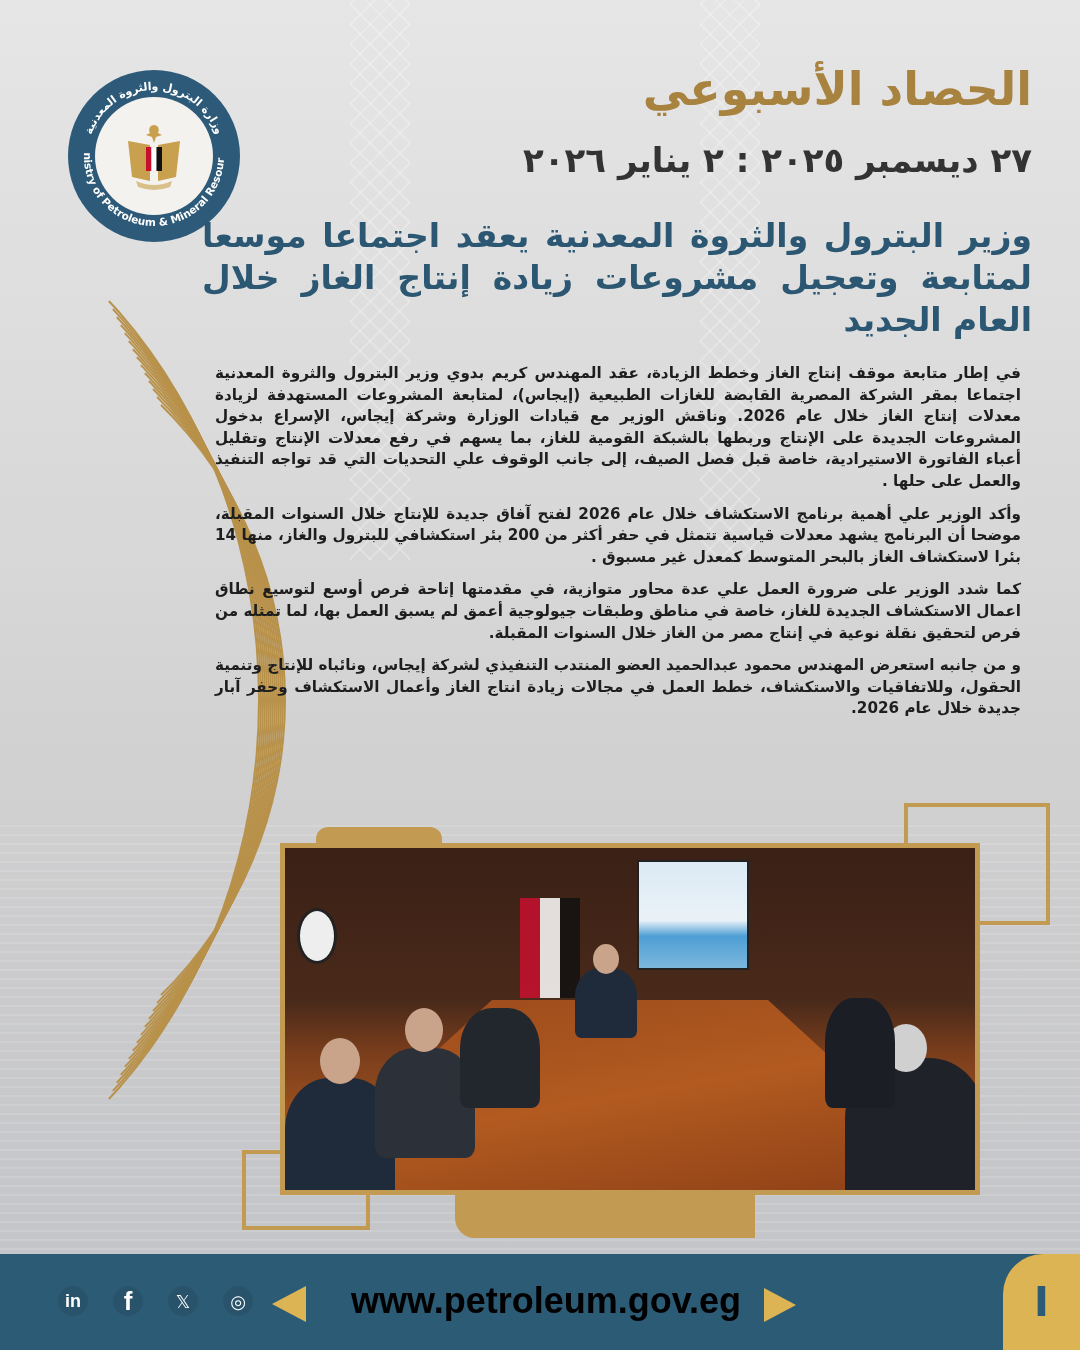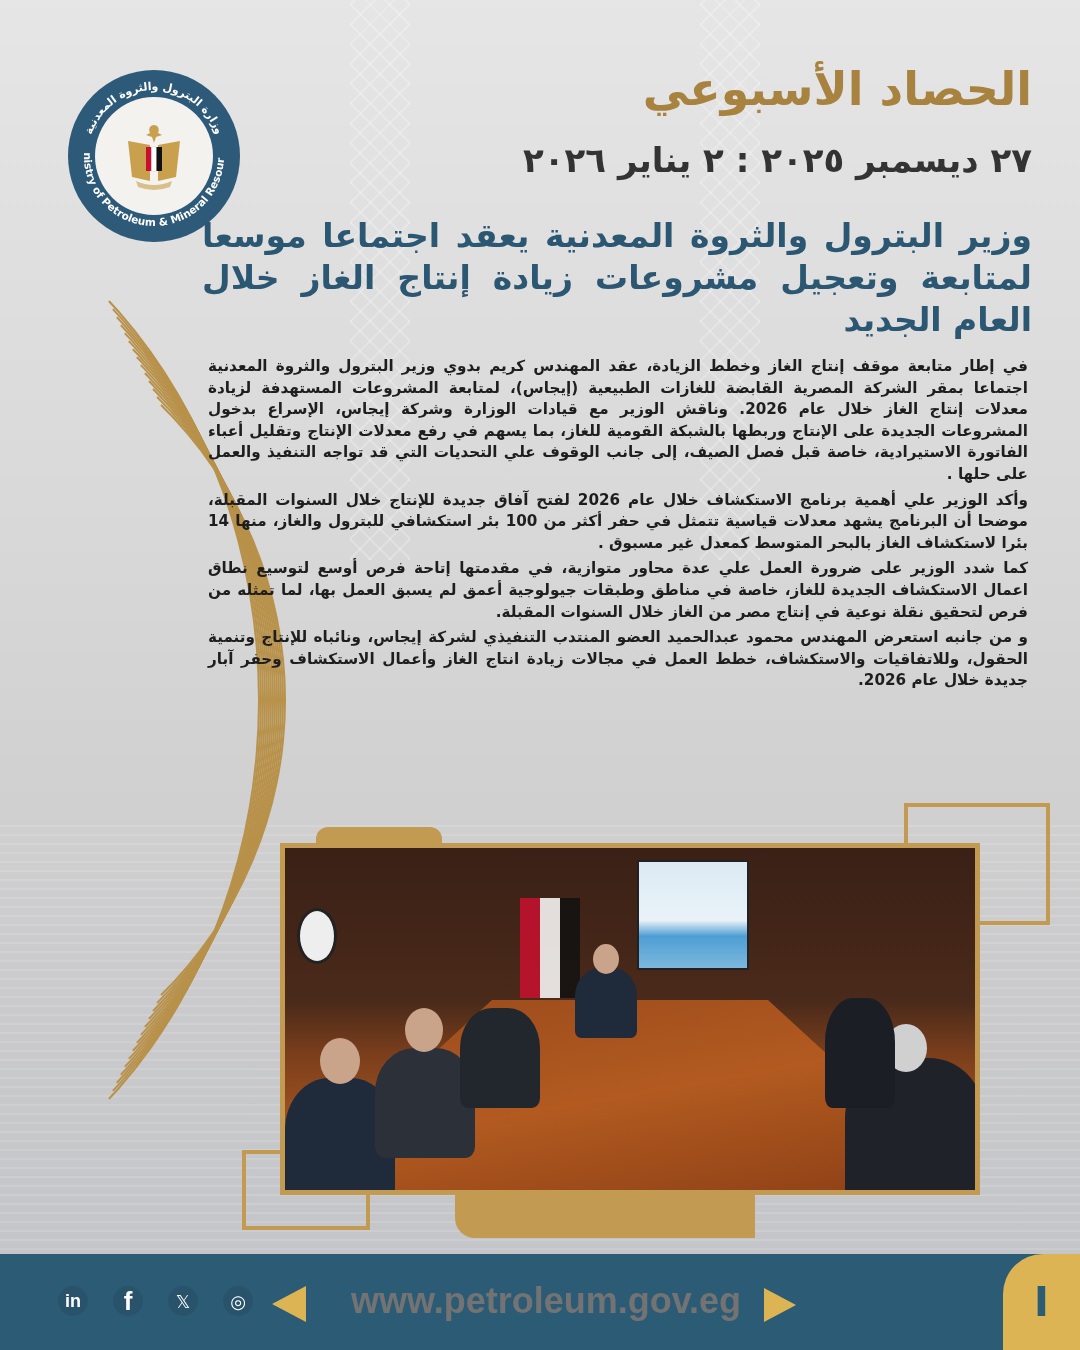--- a/index.html
+++ b/index.html
@@ -62,21 +62,21 @@
     .headline {
       position: absolute; right: 48px; top: 215px; width: 830px;
       font-weight: bold; font-size: 33px; line-height: 42px; color: #2c5772;
       direction: rtl; text-align: justify; text-align-last: right;
     }
     .body-text {
       position: absolute; right: 48px; top: 352px; width: 828px;
       font-weight: bold; font-size: 15.2px; line-height: 21.6px; color: #1e1e1e;
       direction: rtl; text-align: justify; text-align-last: right;
     }
-    .body-text p { margin: 4px; }
+    .body-text p { margin: 11px; }
 
     
     .frame-deco-tr {
       position: absolute; left: 904px; top: 803px; width: 146px; height: 122px;
       border: 4px solid #c29a52;
     }
     .frame-deco-bl {
       position: absolute; left: 242px; top: 1150px; width: 128px; height: 80px;
       border: 4px solid #c29a52;
     }
@@ -147,21 +147,21 @@
       border-right: 34px solid #dcb454;
     }
     .arrow-right {
       position: absolute; left: 764px; top: 1288px; width: 0; height: 0;
       border-top: 17px solid transparent; border-bottom: 17px solid transparent;
       border-left: 32px solid #dcb454;
     }
     .website {
       position: absolute; left: 346px; top: 1280px; width: 400px;
       font-family: "Liberation Sans", sans-serif; font-weight: bold; font-size: 36px;
-      color: #737373; text-align: center;
+      color: #000000; text-align: center;
     }
   </style>
 </head>
 <body>
 
 <div class="bg-layer"></div>
 <div class="bg-structure" style="left:350px;"></div>
 <div class="bg-structure" style="left:700px;"></div>
 <div class="bg-water"></div>
 
@@ -208,21 +208,21 @@
   </div>
 </div>
 
 <div class="title">الحصاد الأسبوعي</div>
 <div class="date">٢٧ ديسمبر ٢٠٢٥ : ٢ يناير ٢٠٢٦</div>
 
 <div class="headline">وزير البترول والثروة المعدنية يعقد اجتماعا موسعا لمتابعة وتعجيل مشروعات زيادة إنتاج الغاز خلال العام الجديد</div>
 
 <div class="body-text">
   <p>في إطار متابعة موقف إنتاج الغاز وخطط الزيادة، عقد المهندس كريم بدوي وزير البترول والثروة المعدنية اجتماعا بمقر الشركة المصرية القابضة للغازات الطبيعية (إيجاس)، لمتابعة المشروعات المستهدفة لزيادة معدلات إنتاج الغاز خلال عام 2026. وناقش الوزير مع قيادات الوزارة وشركة إيجاس، الإسراع بدخول المشروعات الجديدة على الإنتاج وربطها بالشبكة القومية للغاز، بما يسهم في رفع معدلات الإنتاج وتقليل أعباء الفاتورة الاستيرادية، خاصة قبل فصل الصيف، إلى جانب الوقوف علي التحديات التي قد تواجه التنفيذ والعمل على حلها .</p>
-  <p>وأكد الوزير علي أهمية برنامج الاستكشاف خلال عام 2026 لفتح آفاق جديدة للإنتاج خلال السنوات المقبلة، موضحا أن البرنامج يشهد معدلات قياسية تتمثل في حفر أكثر من 100 بئر استكشافي للبترول والغاز، منها 14 بئرا لاستكشاف الغاز بالبحر المتوسط كمعدل غير مسبوق .</p>
+  <p>وأكد الوزير علي أهمية برنامج الاستكشاف خلال عام 2026 لفتح آفاق جديدة للإنتاج خلال السنوات المقبلة، موضحا أن البرنامج يشهد معدلات قياسية تتمثل في حفر أكثر من 200 بئر استكشافي للبترول والغاز، منها 14 بئرا لاستكشاف الغاز بالبحر المتوسط كمعدل غير مسبوق .</p>
   <p>كما شدد الوزير على ضرورة العمل علي عدة محاور متوازية، في مقدمتها إتاحة فرص أوسع لتوسيع نطاق اعمال الاستكشاف الجديدة للغاز، خاصة في مناطق وطبقات جيولوجية أعمق لم يسبق العمل بها، لما تمثله من فرص لتحقيق نقلة نوعية في إنتاج مصر من الغاز خلال السنوات المقبلة.</p>
   <p>و من جانبه استعرض المهندس محمود عبدالحميد العضو المنتدب التنفيذي لشركة إيجاس، ونائباه للإنتاج وتنمية الحقول، وللاتفاقيات والاستكشاف، خطط العمل في مجالات زيادة انتاج الغاز وأعمال الاستكشاف وحفر آبار جديدة خلال عام 2026.</p>
 </div>
 
 <div class="frame-deco-tr"></div>
 <div class="frame-deco-bl"></div>
 <div class="frame-tab-top"></div>
 <div class="frame-tab-bottom"></div>
 
 <div class="photo">

